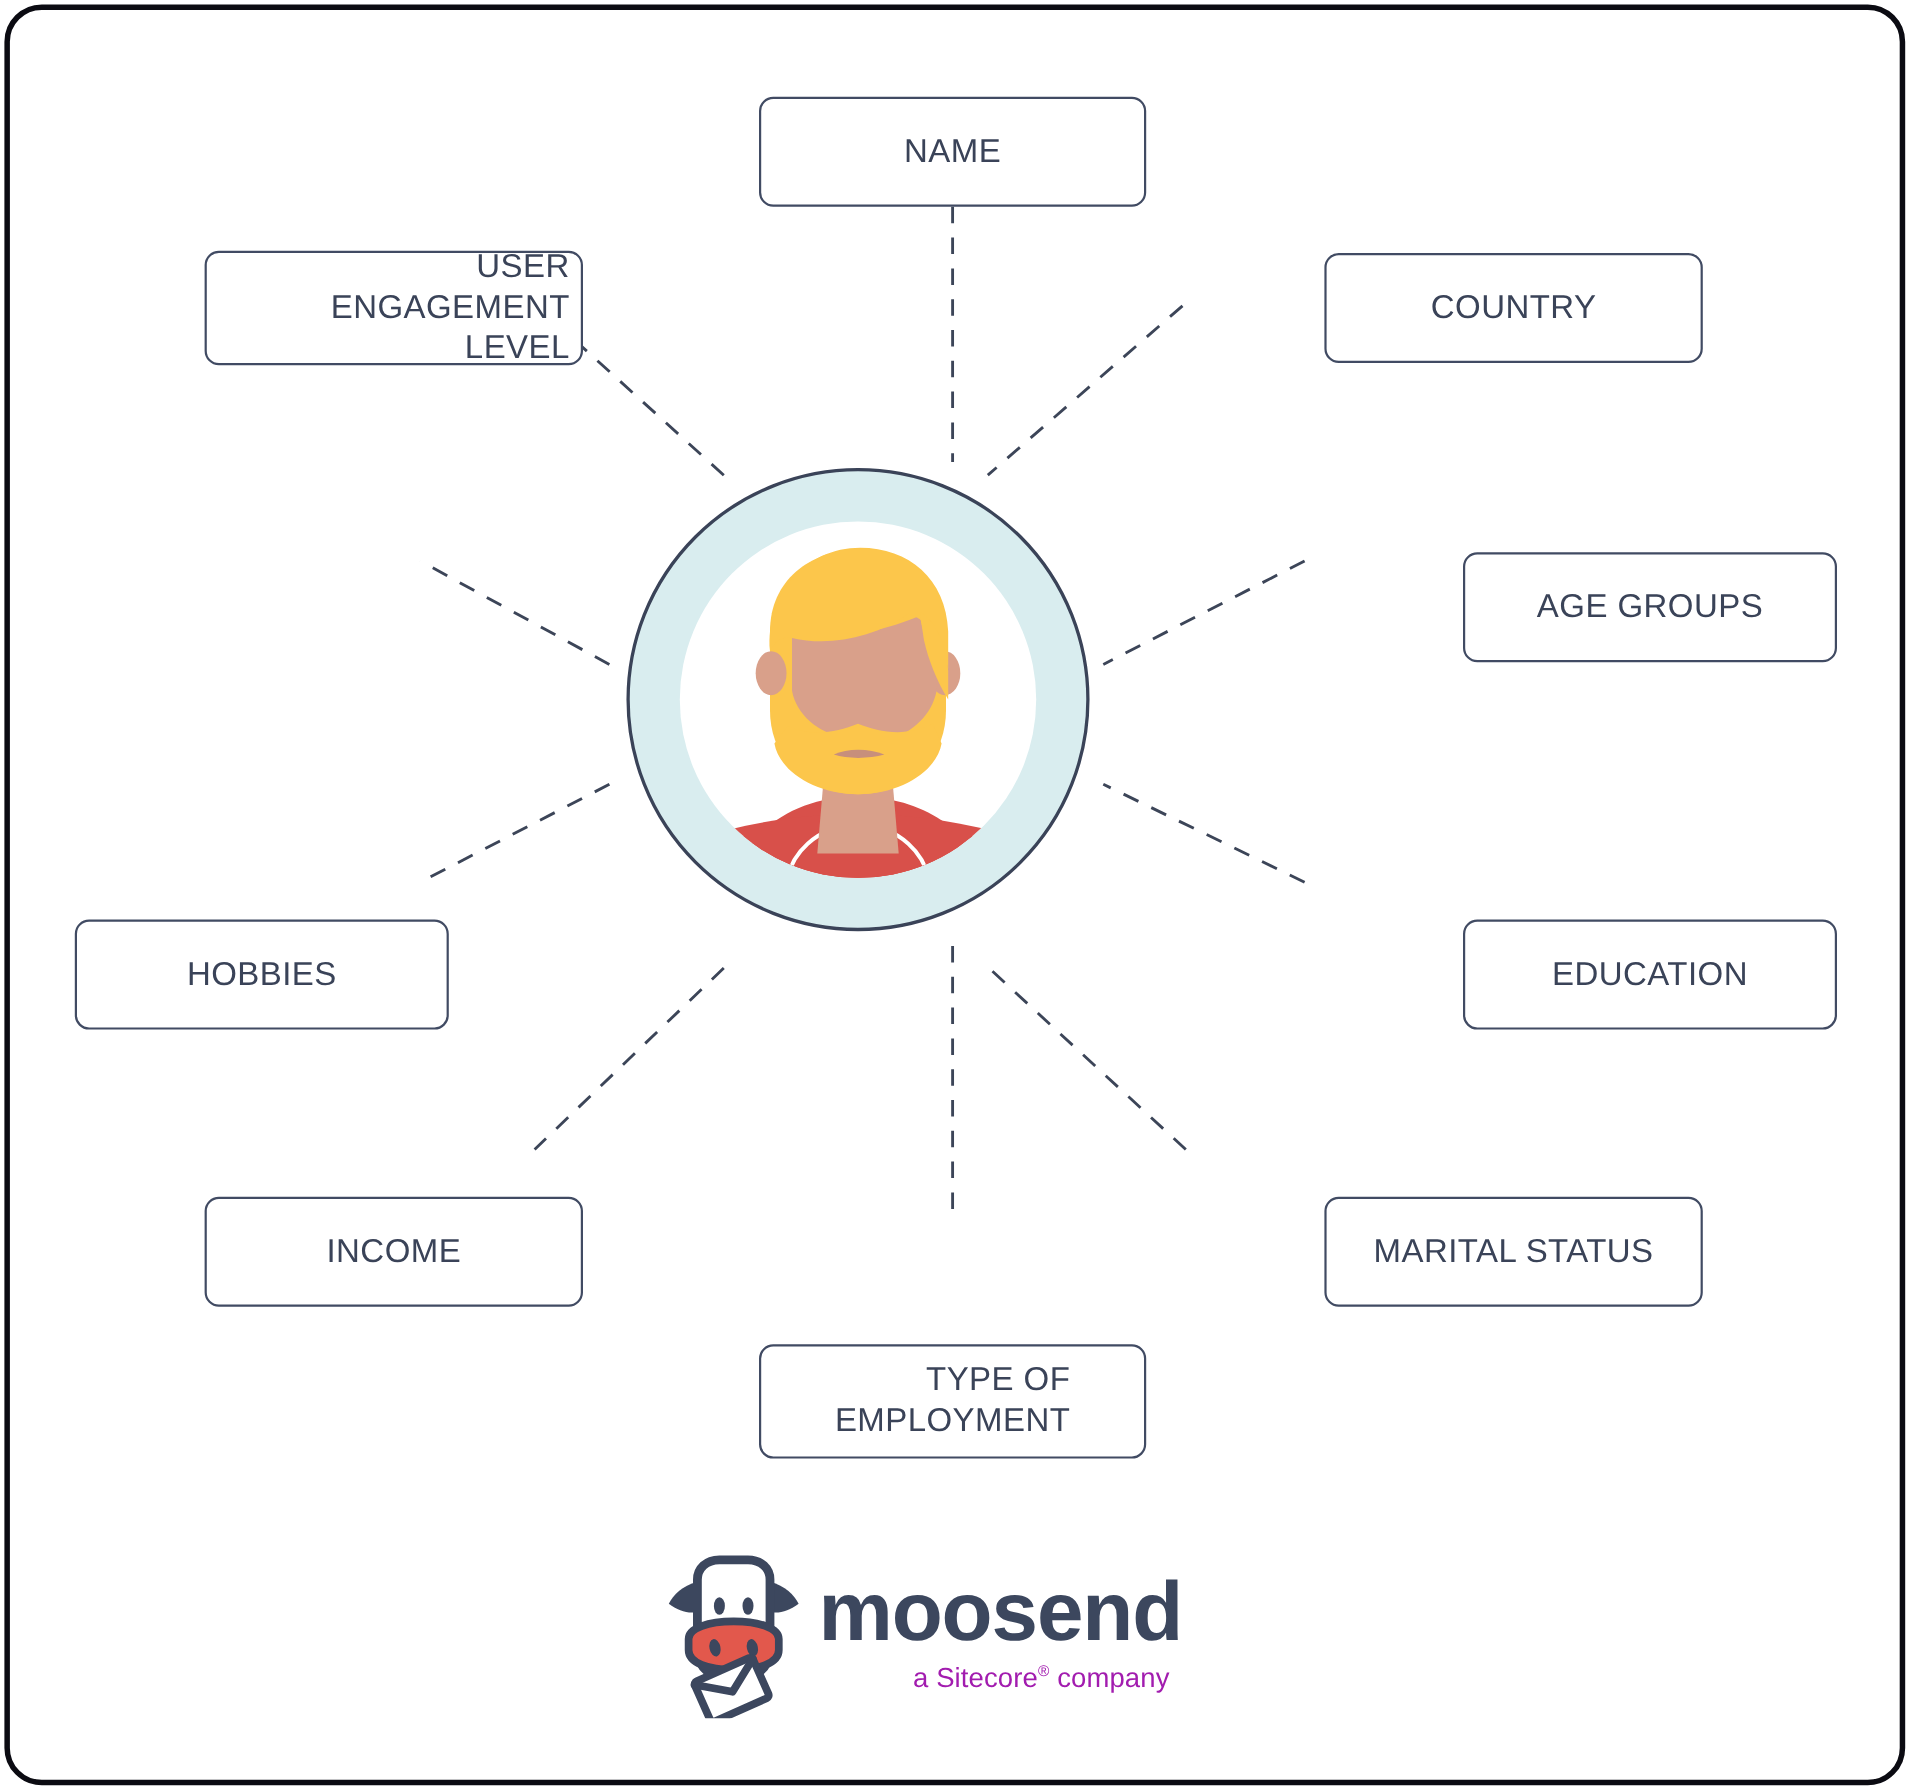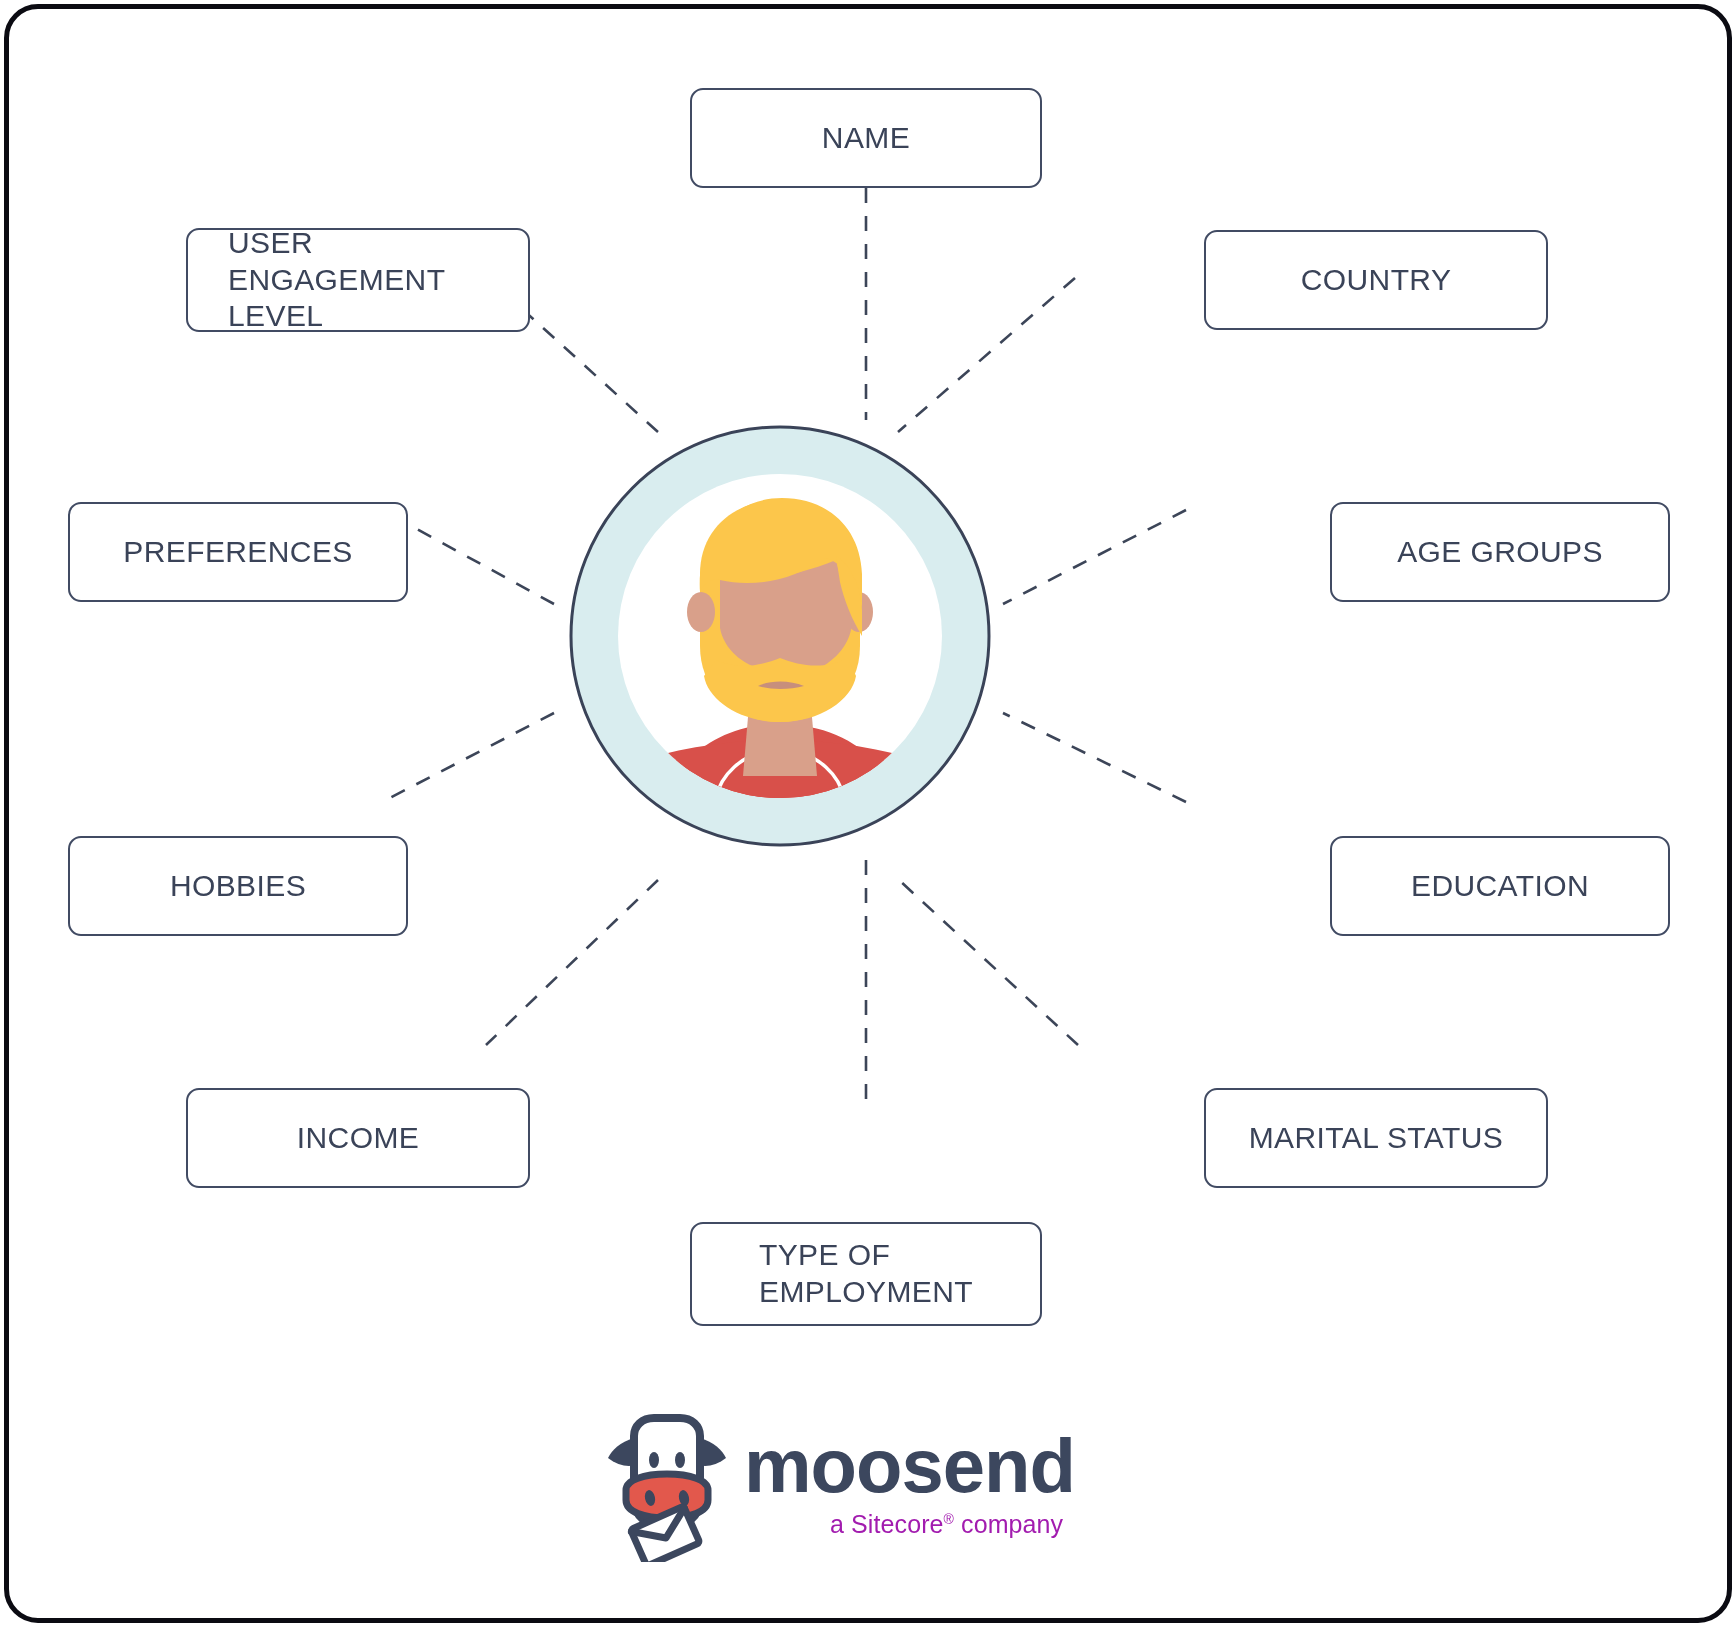--- a/index.html
+++ b/index.html
@@ -45,21 +45,21 @@
   
   .node {
     position: absolute;
     box-sizing: border-box;
     border: 2.5px solid #414b63;
     border-radius: 13px;
     background: #ffffff;
     display: flex;
     align-items: center;
     justify-content: center;
-    text-align: left;
+    text-align: right;
     color: #3a4358;
     font-size: 30px;
     letter-spacing: 0.4px;
     line-height: 1.22;
     font-weight: 400;
     padding: 4px 10px;
   }
   .node .lbl {
     display: block;
     white-space: pre-line;
@@ -202,23 +202,20 @@
     </div>
 
     <div class="node" style="left:186px; top:1088px; width:344px; height:100px;">
       <span class="lbl">INCOME</span>
     </div>
 
     <div class="node" style="left:68px; top:836px; width:340px; height:100px;">
       <span class="lbl">HOBBIES</span>
     </div>
 
-    <div class="node" style="left:68px; top:502px; width:340px; height:100px;">
-      <span class="lbl">PREFERENCES</span>
-    </div>
 
     <div class="node" style="left:186px; top:228px; width:344px; height:104px;padding-left:40px;">
       <span class="lbl">USER ENGAGEMENT
 LEVEL</span>
     </div>
 
     <div id="logo">
       <svg id="logo-mark" viewBox="0 0 126 150" xmlns="http://www.w3.org/2000/svg">
 
         <path d="M 46 8 L 46 16 L 80 16 L 80 8 Z" fill="#3c475e"></path>

